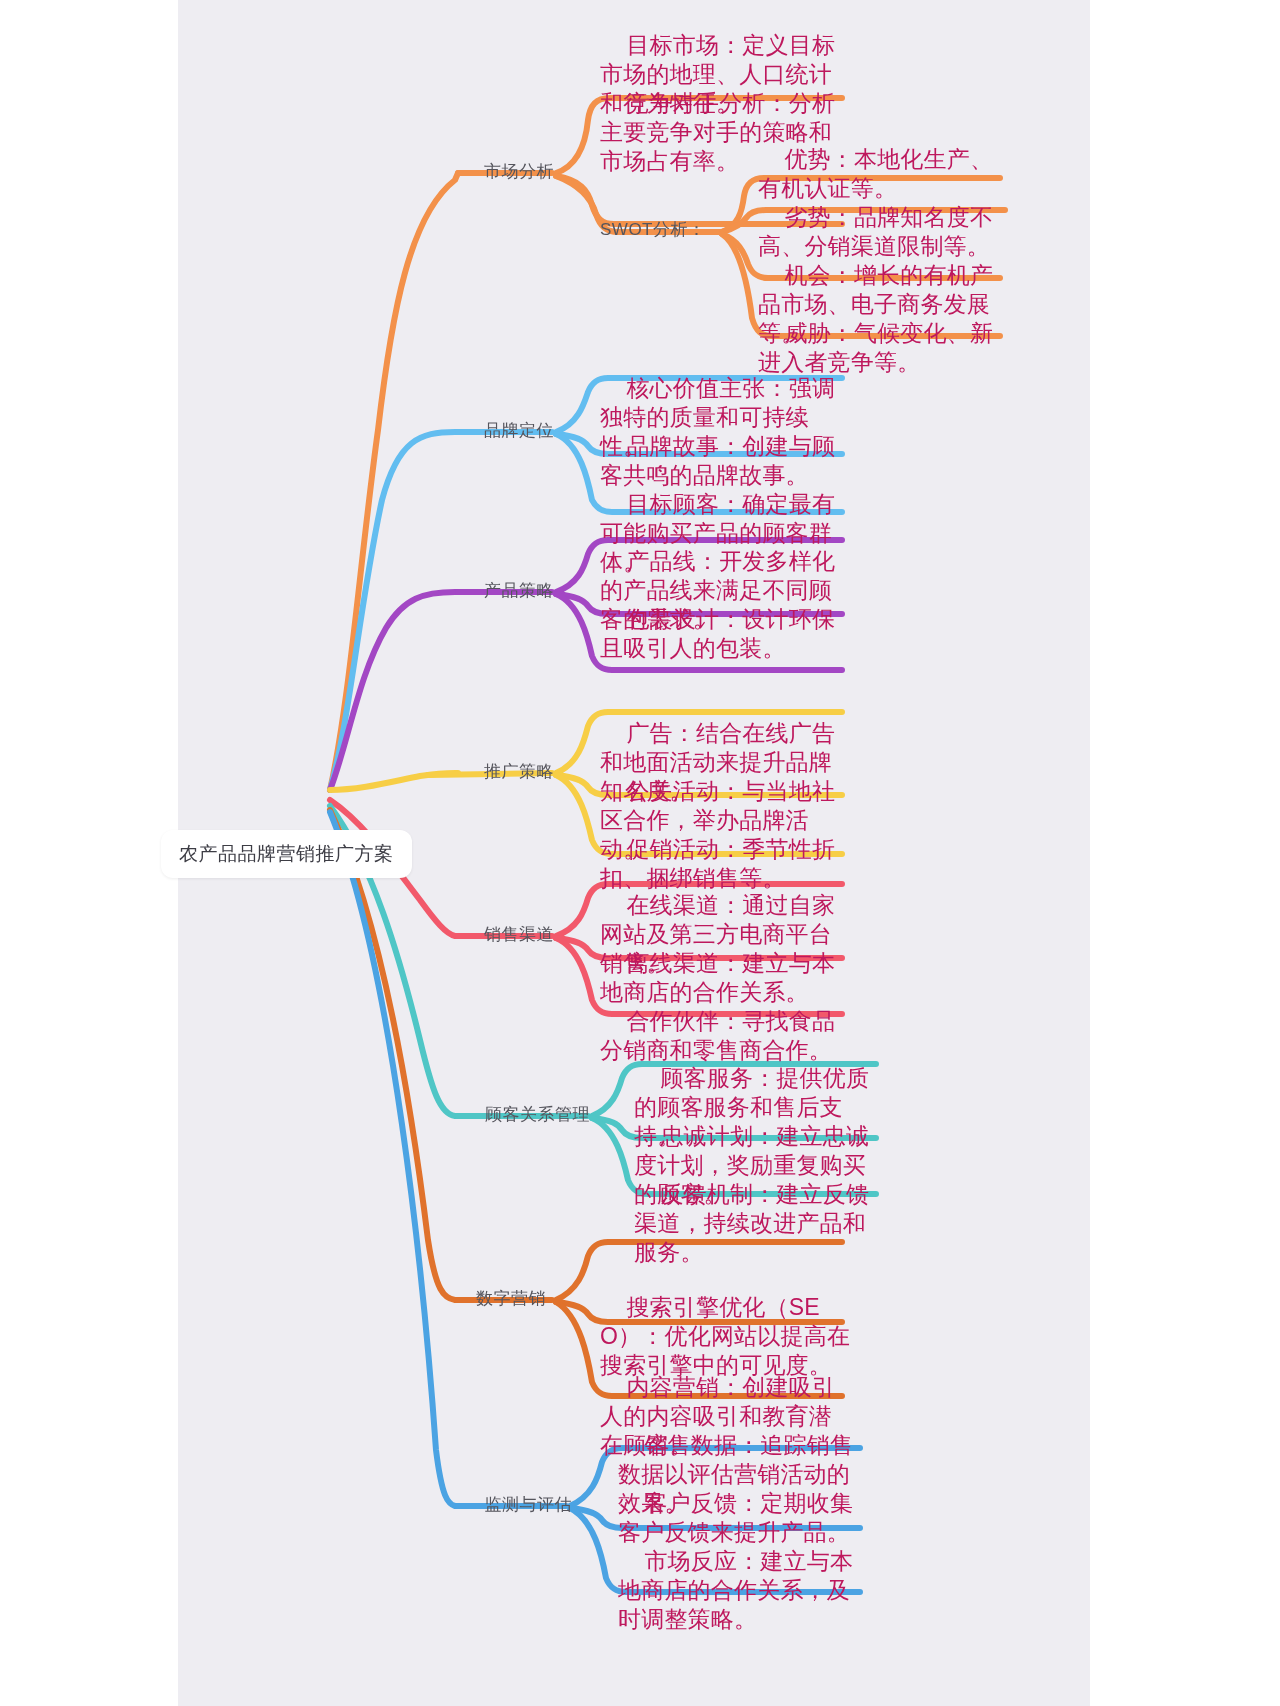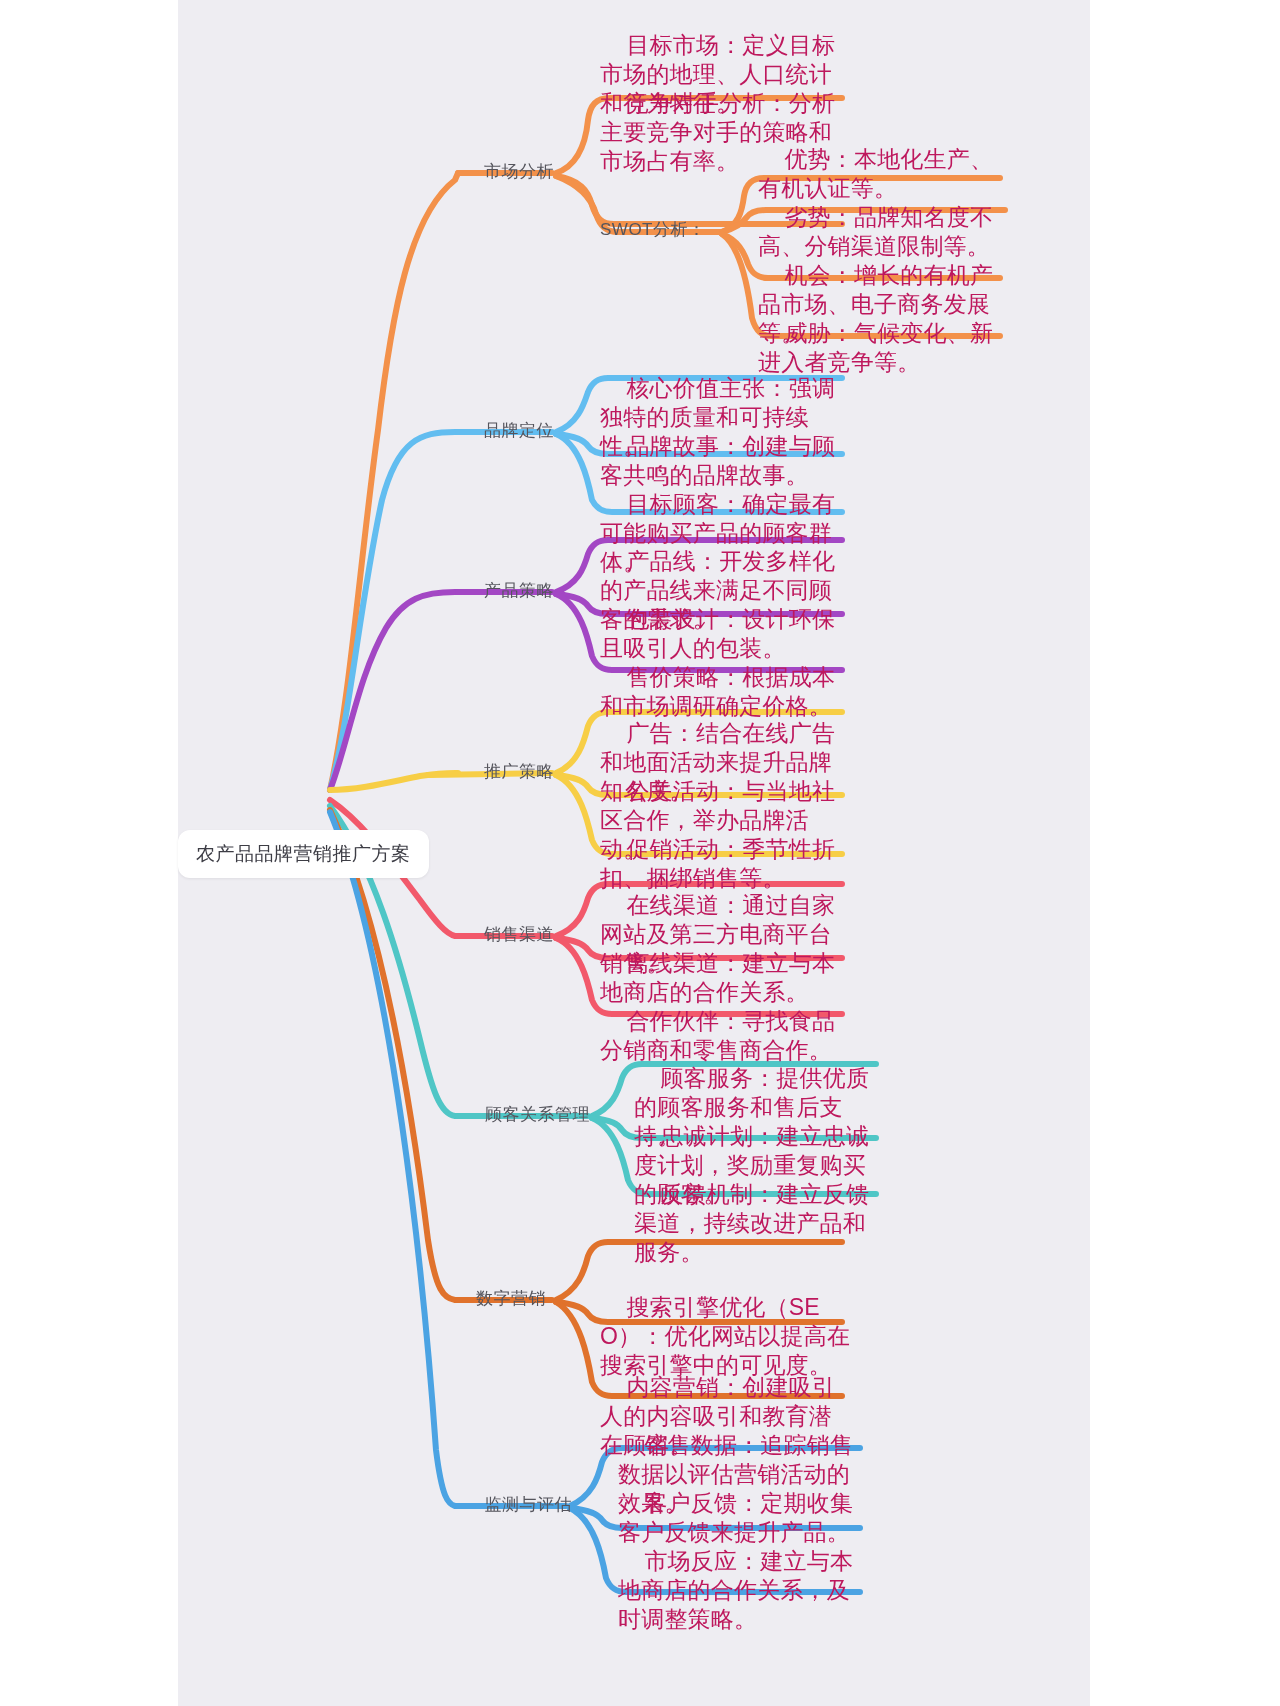--- a/index.html
+++ b/index.html
@@ -131,21 +131,21 @@
       <path stroke="#e0722c" stroke-width="6" d="M556,1302 C580,1316 588,1358 592,1382 C596,1392 602,1396 612,1396 L842,1396"></path>
 
       <path stroke="#4ba3e3" stroke-width="6" d="M330,812 C392,960 424,1280 436,1450 C442,1498 448,1504 455,1506 L458,1506"></path>
       <path stroke="#4ba3e3" stroke-width="6" d="M458,1506 L566,1506"></path>
       <path stroke="#4ba3e3" stroke-width="6" d="M570,1506 C592,1496 598,1478 602,1462 C606,1452 612,1448 622,1448 L860,1448"></path>
       <path stroke="#4ba3e3" stroke-width="6" d="M570,1508 C590,1510 598,1514 602,1520 C606,1526 612,1528 622,1528 L860,1528"></path>
       <path stroke="#4ba3e3" stroke-width="6" d="M570,1508 C594,1520 602,1556 606,1578 C610,1588 616,1592 626,1592 L860,1592"></path>
     </g>
   </svg>
 
-  <div class="root-node" style="left: 178px; top: 830px; background: rgb(255, 255, 255);">
+  <div class="root-node" style="left: 161px; top: 830px; background: rgb(255, 255, 255);">
     <span>农产品品牌营销推广方案</span>
   </div>
 
   <div class="node branch-node" style="left:468px; top:160px; width:86px;">
     <span>市场分析</span>
   </div>
 
   <div class="node leaf-node" style="left:600px; top:2px;">
     <span>目标市场：定义目标市场的地理、人口统计和行为特征。</span>
   </div>
@@ -184,23 +184,20 @@
 
   <div class="node branch-node" style="left:468px; top:579px; width:86px;">
     <span>产品策略</span>
   </div>
   <div class="node leaf-node" style="left:600px; top:518px;">
     <span>产品线：开发多样化的产品线来满足不同顾客的需求。</span>
   </div>
   <div class="node leaf-node" style="left:600px; top:576px;">
     <span>包装设计：设计环保且吸引人的包装。</span>
   </div>
-  <div class="node leaf-node" style="left:600px; top:634px;">
-    <span>售价策略：根据成本和市场调研确定价格。</span>
-  </div>
 
   <div class="node branch-node" style="left:468px; top:760px; width:86px;">
     <span>推广策略</span>
   </div>
   <div class="node leaf-node" style="left:600px; top:690px;">
     <span>广告：结合在线广告和地面活动来提升品牌知名度。</span>
   </div>
   <div class="node leaf-node" style="left:600px; top:748px;">
     <span>公关活动：与当地社区合作，举办品牌活动。</span>
   </div>

